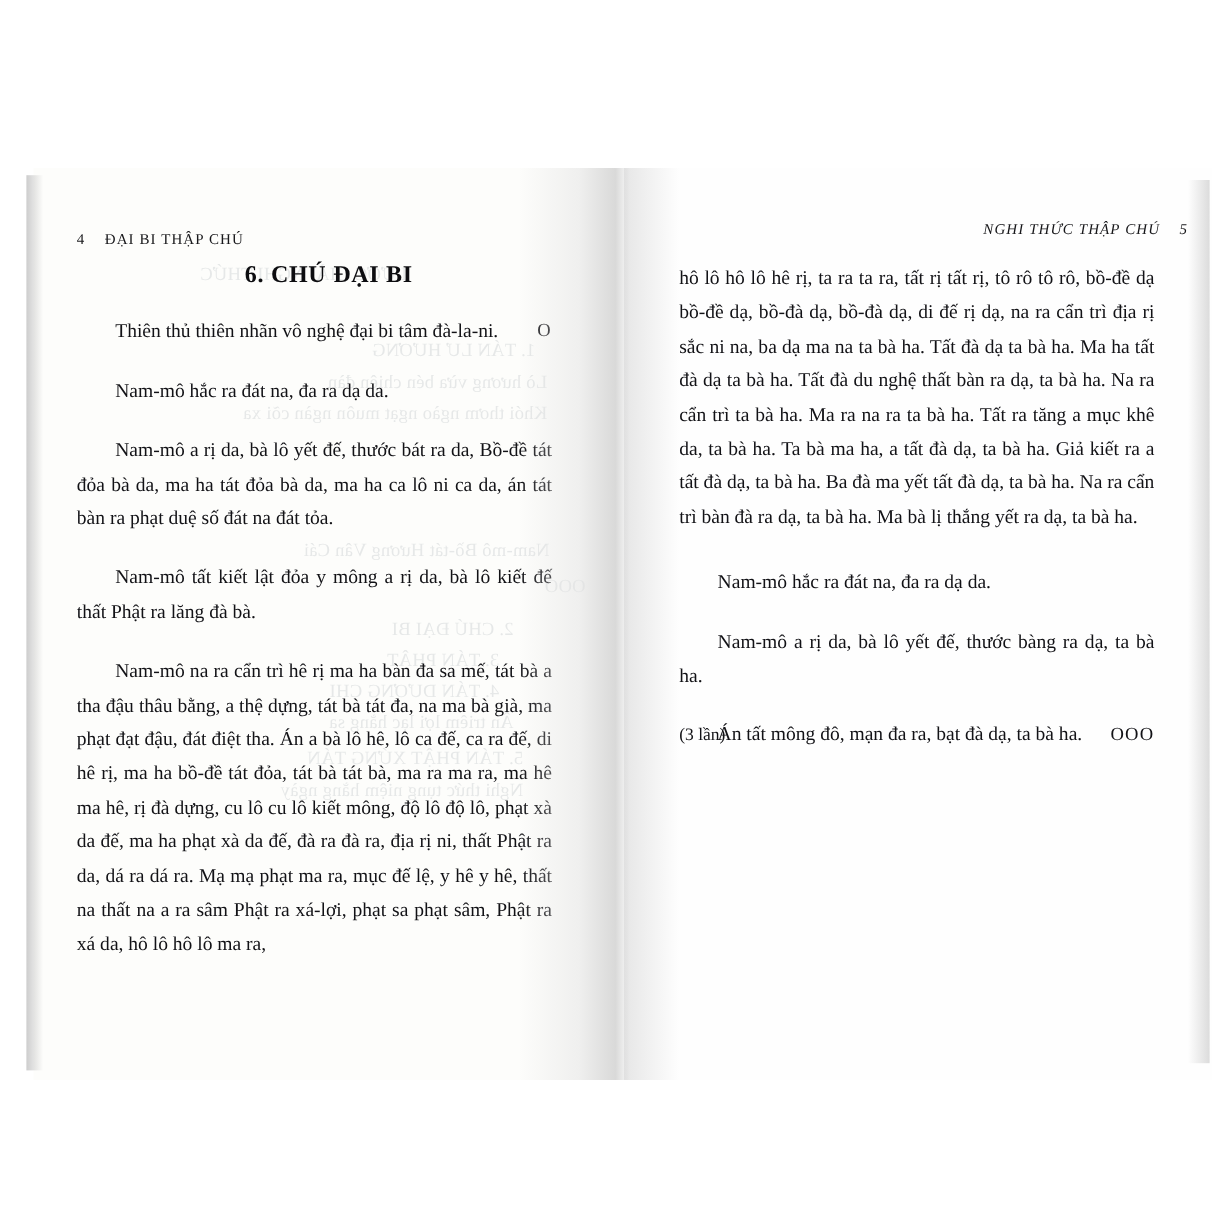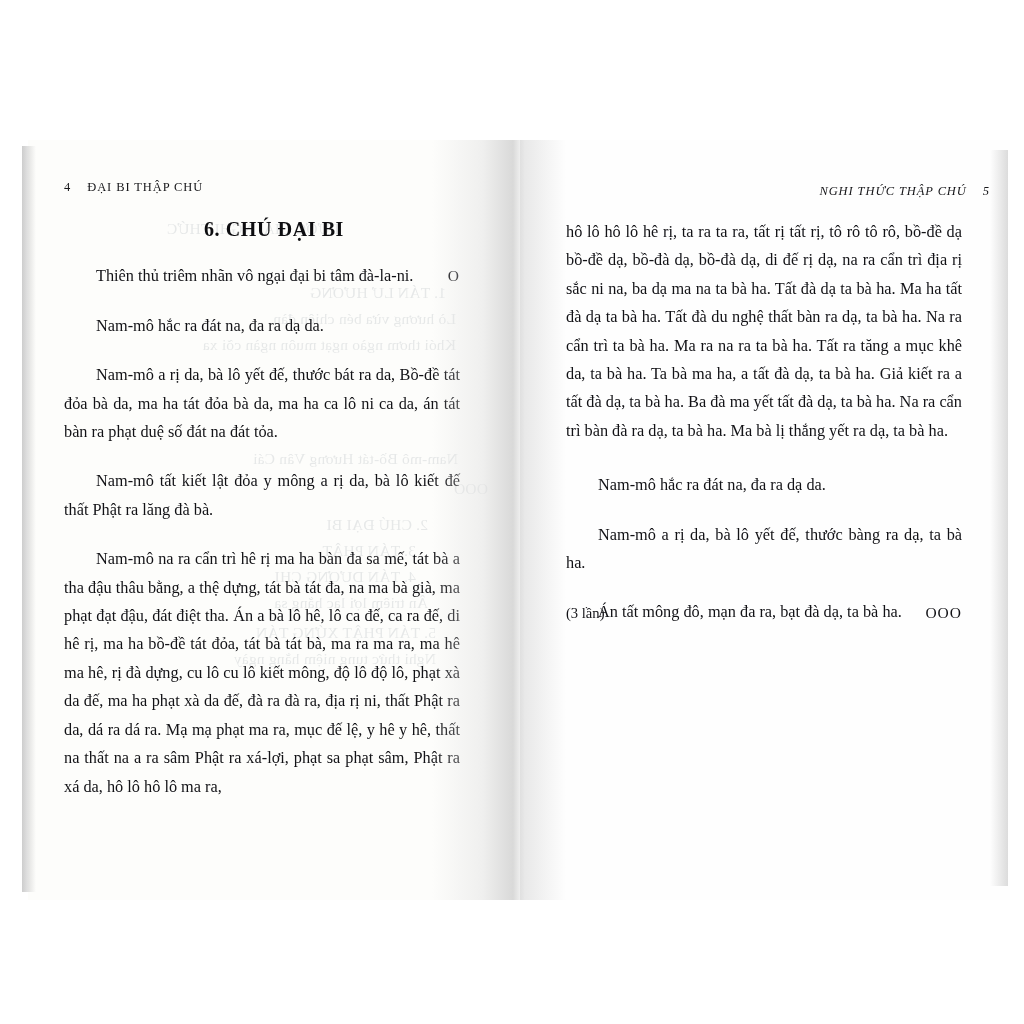--- a/index.html
+++ b/index.html
@@ -103,21 +103,21 @@
 
   .running-head {
     position: absolute;
     font-size: 12.5px;
     letter-spacing: 0.9px;
     font-variant: small-caps;
     text-transform: uppercase;
     color: #17171a;
     font-family: "Liberation Serif", serif;
   }
-  .rh-left { left: 36px; top: 40px; }
+  .rh-left { left: 36px; top: 52px; }
   .rh-right { right: 20px; top: 44px; font-style: italic; }
   .folio { font-family: "Liberation Serif", serif; }
 
   .section-title {
     position: absolute;
     left: 0;
     top: 78px;
     width: 100%;
     text-align: center;
     font-size: 20px;
@@ -190,21 +190,21 @@
       <div class="bleed" style="left:48px; top:398px; width:340px;">3. TÁN PHẬT</div>
       <div class="bleed" style="left:48px; top:424px; width:340px;">4. TÁN DƯƠNG CHI</div>
       <div class="bleed" style="left:60px; top:450px; width:340px;">Ân triêm lợi lạc hằng sa</div>
       <div class="bleed" style="left:48px; top:480px; width:360px;">5. TÁN PHẬT XỨNG TÁN</div>
       <div class="bleed" style="left:48px; top:506px; width:360px;">Nghi thức tụng niệm hằng ngày</div>
 
       <div class="section-title">6. CHÚ ĐẠI BI</div>
 
       <div class="body-col">
         <p class="para end-line">
-          <span class="left-part" style="display:block; text-indent:32px;">Thiên thủ triêm nhãn vô ngại đại bi tâm đà-la-ni.</span>
+          <span class="left-part" style="display:block; text-indent:32px;">Thiên thủ thiên nhãn vô nghệ đại bi tâm đà-la-ni.</span>
         </p>
         <div class="inline-right oo" style="margin-top:-28px;">O</div>
 
         <p class="para gap-sm">Nam-mô hắc ra đát na, đa ra dạ da.</p>
 
         <p class="para gap-sm">Nam-mô a rị da, bà lô yết đế, thước bát ra da, Bồ-đề tát đỏa bà da, ma ha tát đỏa bà da, ma ha ca lô ni ca da, án tát bàn ra phạt duệ số đát na đát tỏa.</p>
 
         <p class="para gap-sm">Nam-mô tất kiết lật đỏa y mông a rị da, bà lô kiết đế thất Phật ra lăng đà bà.</p>
 
         <p class="para gap-sm">Nam-mô na ra cẩn trì hê rị ma ha bàn đa sa mế, tát bà a tha đậu thâu bằng, a thệ dựng, tát bà tát đa, na ma bà già, ma phạt đạt đậu, đát điệt tha. Án a bà lô hê, lô ca đế, ca ra đế, di hê rị, ma ha bồ-đề tát đỏa, tát bà tát bà, ma ra ma ra, ma hê ma hê, rị đà dựng, cu lô cu lô kiết mông, độ lô độ lô, phạt xà da đế, ma ha phạt xà da đế, đà ra đà ra, địa rị ni, thất Phật ra da, dá ra dá ra. Mạ mạ phạt ma ra, mục đế lệ, y hê y hê, thất na thất na a ra sâm Phật ra xá-lợi, phạt sa phạt sâm, Phật ra xá da, hô lô hô lô ma ra,</p>

